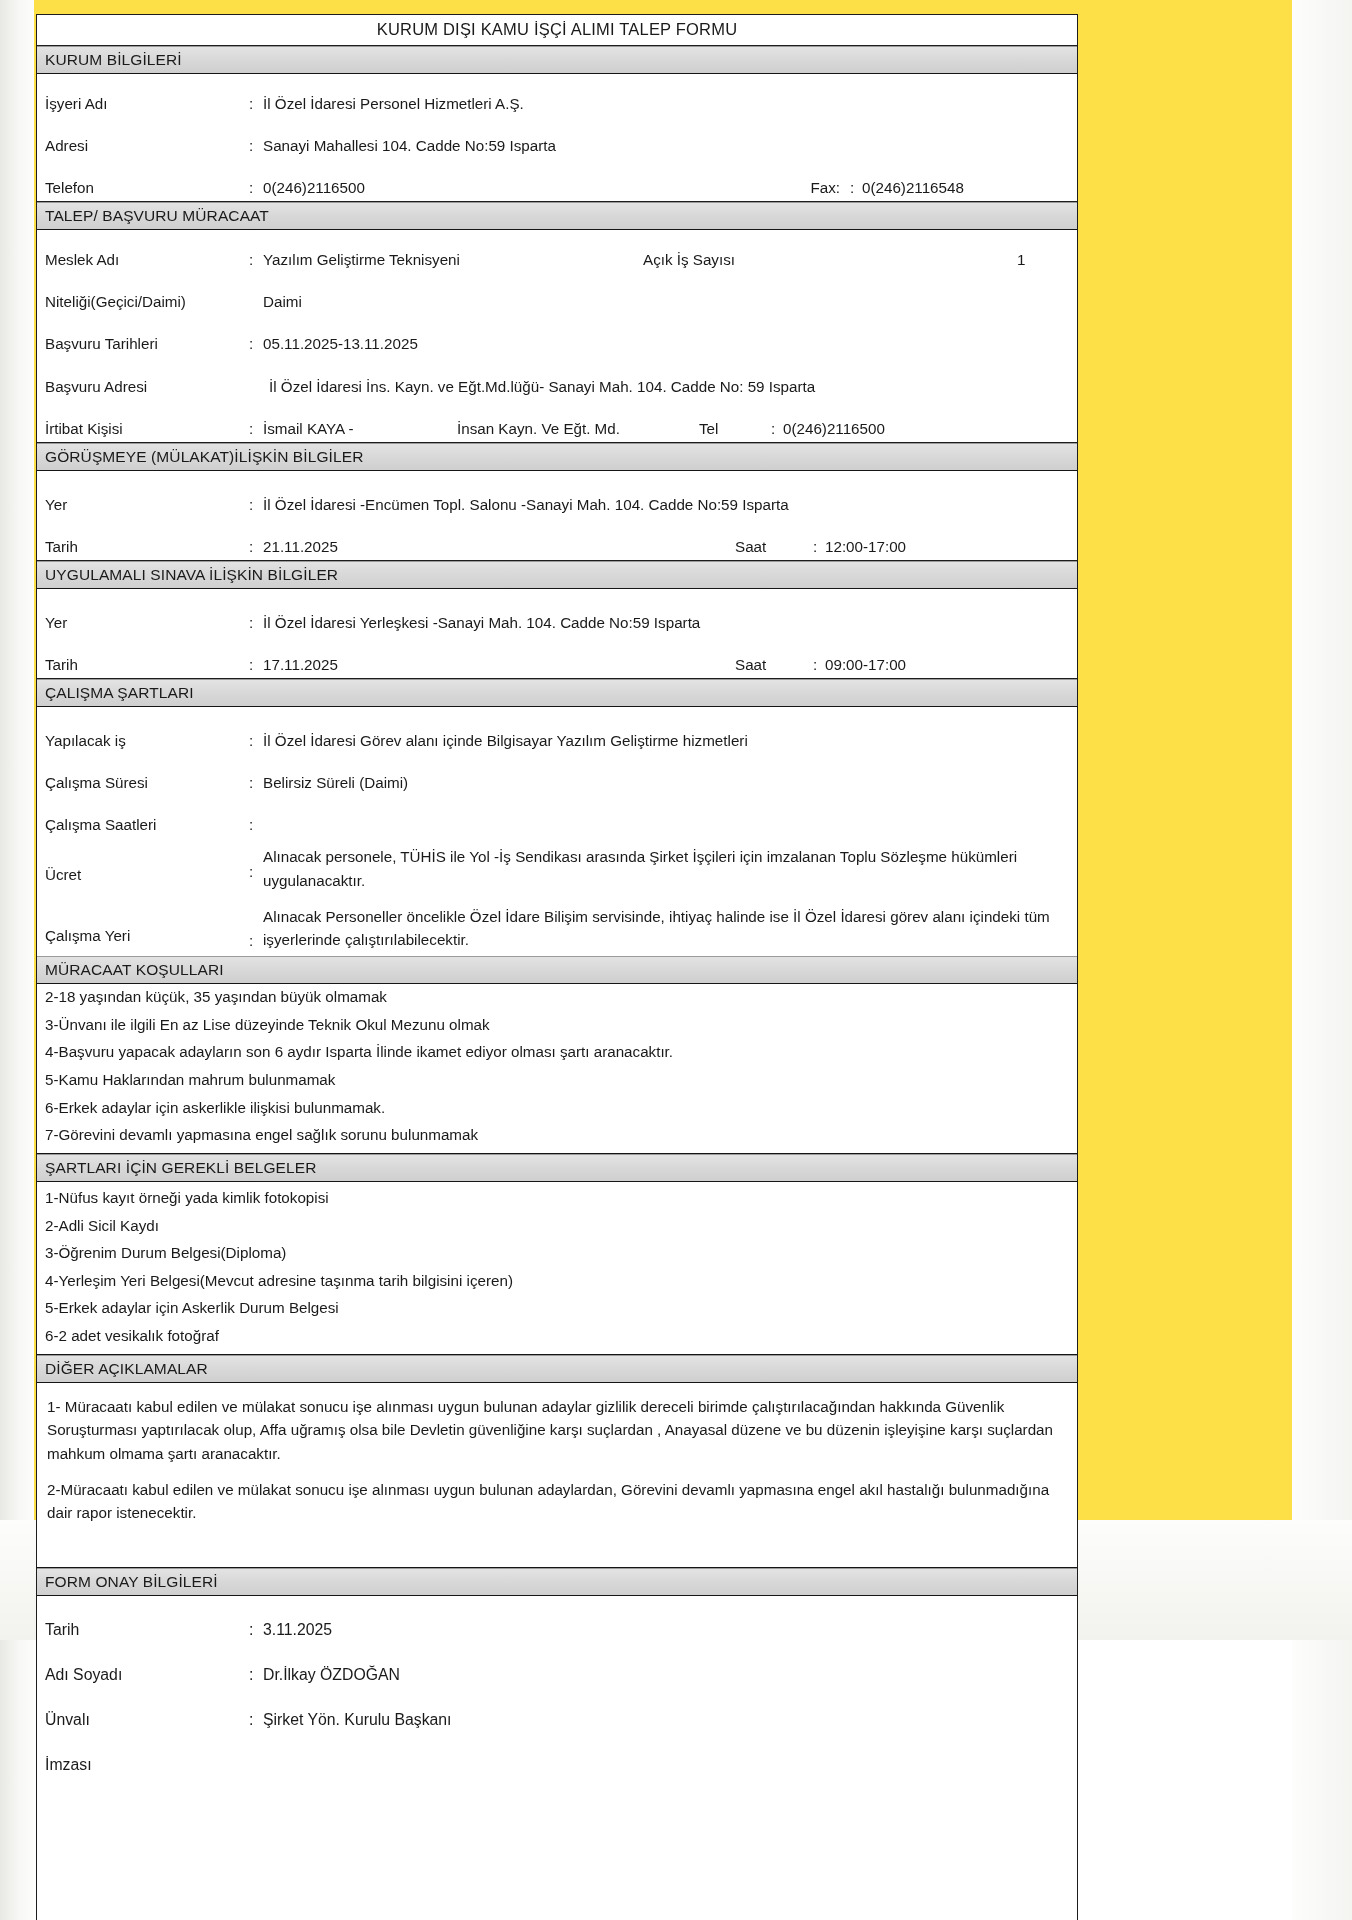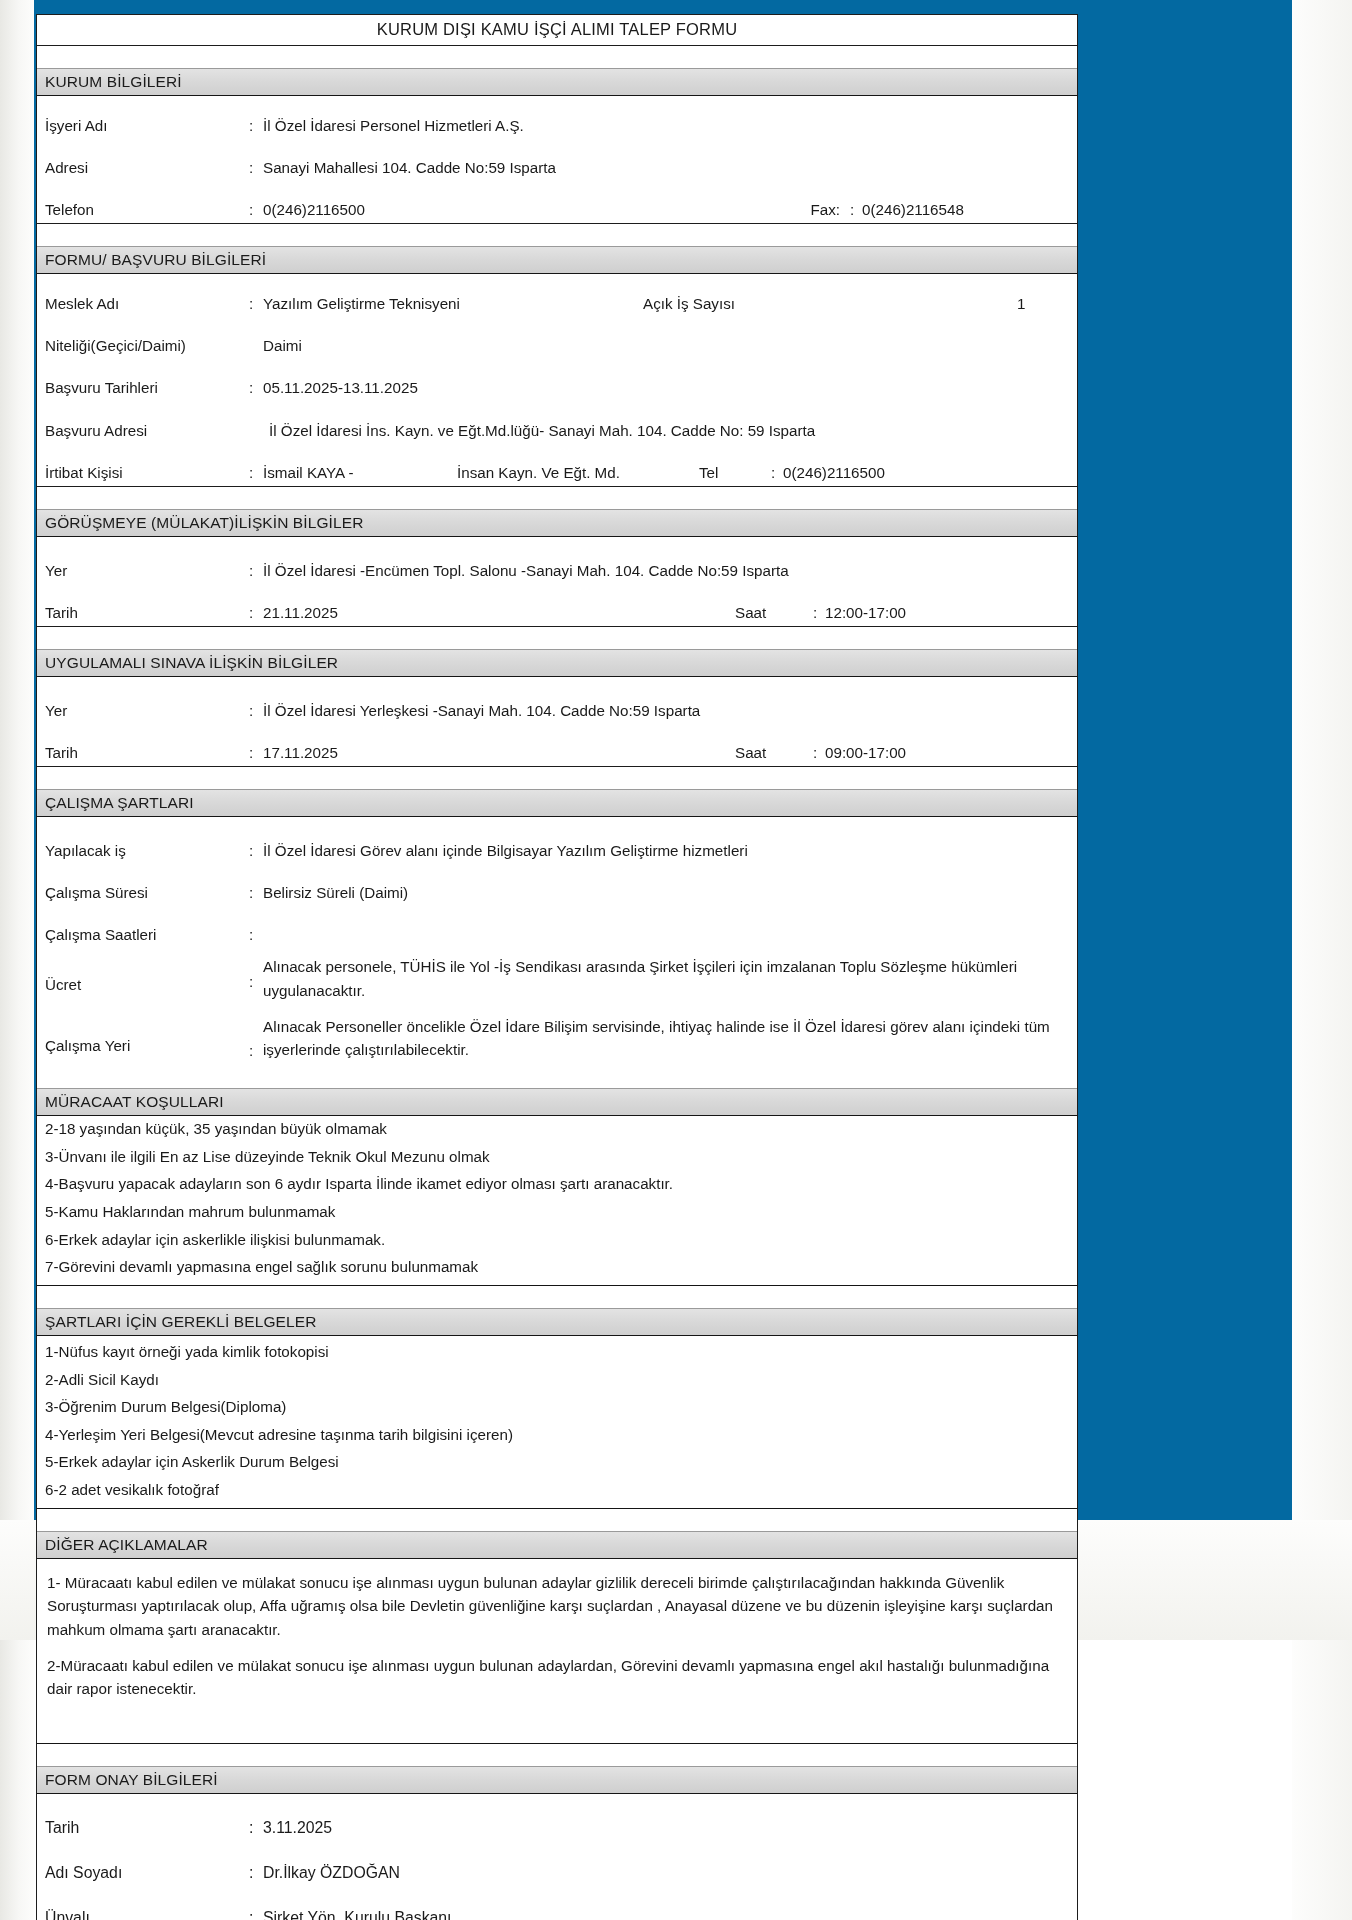--- a/index.html
+++ b/index.html
@@ -13,21 +13,21 @@
     font-family: "Liberation Sans", sans-serif;
     color: #1a1a1a;
     position: relative;
     overflow: hidden;
   }
   .page {
     position: absolute;
     left: 0; top: 0;
     width: 1352px;
     height: 1640px;
-    background: #0369a1;
+    background: #fde047;
   }
   
   .scan-edge-left {
     position: absolute;
     left: 0; top: 0;
     width: 34px; height: 1920px;
     background: linear-gradient(to right, #e8e8e4 0%, #f7f7f5 55%, #fdfdfc 100%);
   }
   .scan-edge-bottom {
     position: absolute;
@@ -60,21 +60,20 @@
     letter-spacing: .2px;
   }
 
   .section-head {
     background: linear-gradient(to bottom, #e3e3e3 0%, #d9d9d9 45%, #cfcfcf 100%);
     border-bottom: 1.9px solid #151515;
     border-top: 1px solid #9a9a9a;
     padding: 4px 0 4px 8px;
     font-size: 15.5px;
     letter-spacing: .1px;
-    margin-top: 22px;
   }
 
   .rows { }
 
   .row {
     display: flex;
     align-items: flex-start;
     font-size: 15.2px;
     line-height: 1.52;
     padding: 1px 0 1px 0;
@@ -204,21 +203,21 @@
       <div class="row sep">
         <div class="lbl">Telefon</div>
         <div class="colon">:</div>
         <div class="val">0(246)2116500</div>
         <div class="right-lbl" style="padding-right:10px;text-align:right;">Fax:</div>
         <div class="right-colon">:</div>
         <div class="right-val" style="flex:0 0 215px;">0(246)2116548</div>
       </div>
     </div>
 
-    <div class="section-head">FORMU/ BAŞVURU BİLGİLERİ</div>
+    <div class="section-head">TALEP/ BAŞVURU MÜRACAAT</div>
     <div class="rows">
       <div class="row">
         <div class="lbl">Meslek Adı</div>
         <div class="colon">:</div>
         <div class="val" style="flex:0 0 374px;">Yazılım Geliştirme Teknisyeni</div>
         <div class="right-lbl">Açık İş Sayısı</div>
         <div class="spacer-sm"></div>
         <div class="right-val" style="flex:0 0 60px; min-width:0; text-align:left;">1</div>
       </div>
       <div class="row">

